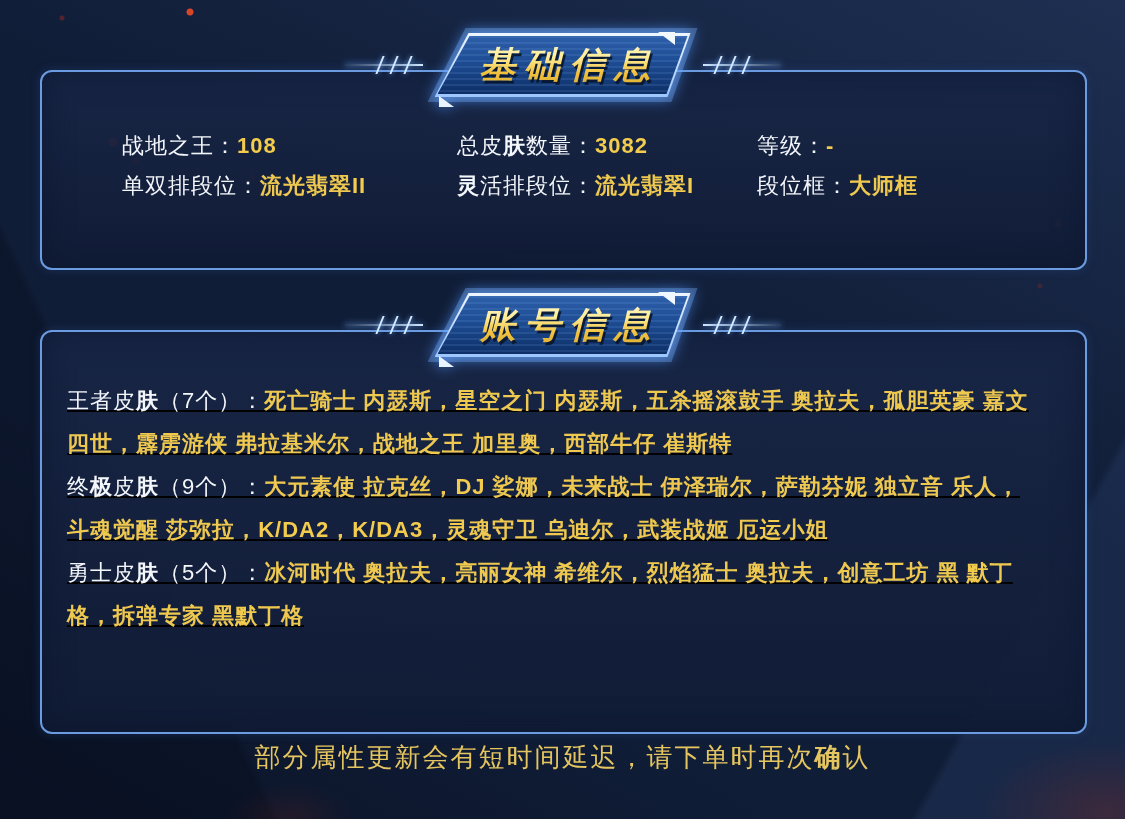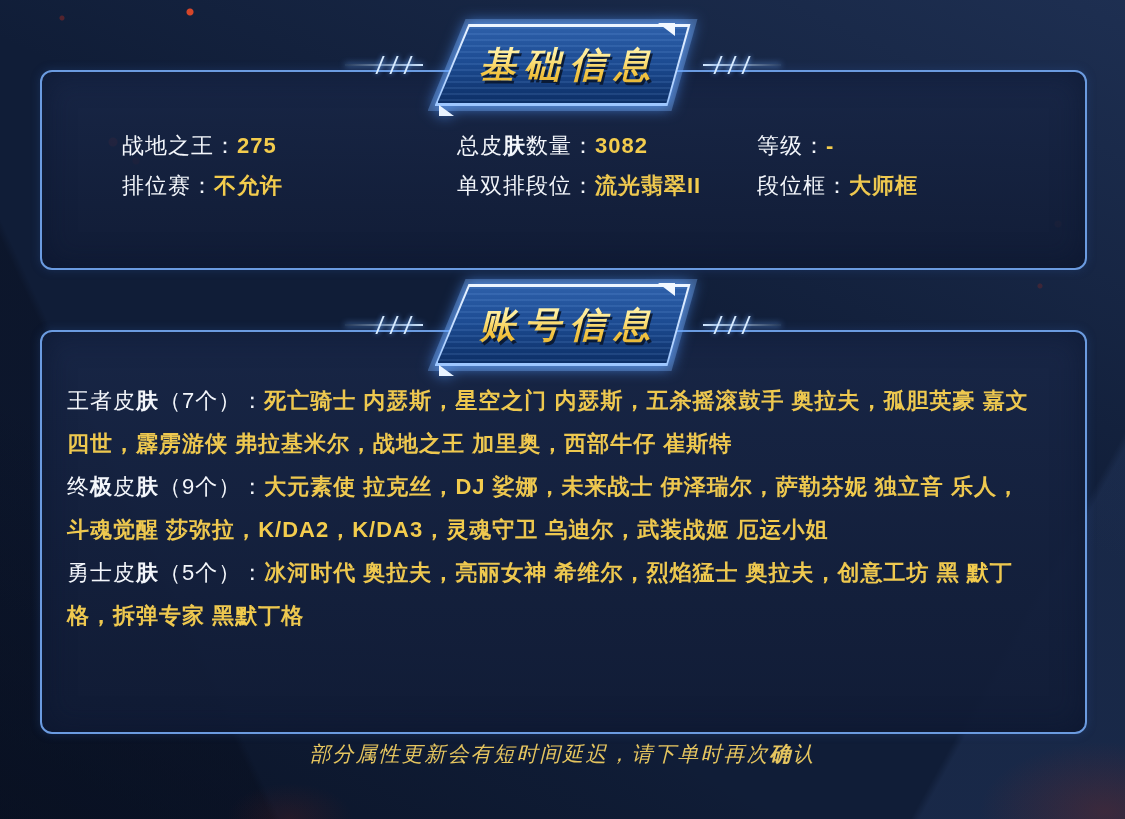--- a/index.html
+++ b/index.html
@@ -43,32 +43,32 @@
   .fields-grid{display:grid;grid-template-columns:335px 300px 1fr;
     grid-auto-rows:40px;padding:54px 20px 0 80px;align-items:center;}
   .field{white-space:nowrap;font-size:22px;letter-spacing:1px;}
   .lbl{color:#f3f6fb;font-weight:500;}
   .lbl .b{font-weight:800;}
   .val{color:#eec84f;font-weight:600;}
   .val .b{font-weight:800;color:#f3cc4d;}
 
   
   .acct-text{padding:47px 44px 0 25px;font-size:22px;line-height:43px;letter-spacing:1px;}
-  .acct-text p{margin:0;}
+  .acct-text p{margin:0;text-decoration:underline;}
 
   
   .banner{position:absolute;left:0;right:0;height:70px;display:flex;
     justify-content:center;align-items:center;z-index:3;}
   #banner1{top:30px;}
   #banner2{top:290px;text-align:right;}
   .badge-wrap{position:relative;margin:0 12px;filter:drop-shadow(0 0 7px rgba(80,150,255,.85));}
   .badge-wrap::before{content:'';position:absolute;inset:-5px -7px;
     clip-path:polygon(38px 0,100% 0,calc(100% - 26px) 100%,0 100%);
     background:rgba(120,175,250,.35);}
-  .badge{position:relative;width:256px;height:82px;
+  .badge{position:relative;width:256px;height:64px;
     clip-path:polygon(34px 0,100% 0,calc(100% - 23px) 100%,0 100%);
     background:linear-gradient(180deg,#eef6ff,#9cc6ff);}
   .badge-in{position:absolute;inset:3px;
     clip-path:polygon(32px 0,100% 0,calc(100% - 21px) 100%,0 100%);
     background:
       repeating-linear-gradient(180deg, rgba(140,190,255,.12) 0 2px, rgba(0,0,0,0) 2px 6px),
       linear-gradient(180deg,#2d5fa9 0%,#1d4c93 45%,#0d2f66 100%);}
   .badge-title{position:absolute;inset:0;display:flex;align-items:center;justify-content:center;
     padding-left:14px;font-size:36px;font-weight:900;font-style:italic;letter-spacing:9px;
     background:linear-gradient(180deg,#fffbe3 0%,#ffec96 38%,#f2c23e 62%,#c99f2e 100%);
@@ -84,45 +84,45 @@
     background:linear-gradient(90deg, rgba(140,195,255,.15), #cfe6ff);
     box-shadow:0 0 6px rgba(110,170,255,.9);}
   .deco-r .line{background:linear-gradient(270deg, rgba(140,195,255,.15), #cfe6ff);}
   .deco .tick{position:absolute;top:2px;width:2px;height:18px;background:#d9ecff;
     transform:skewX(-22deg);box-shadow:0 0 5px rgba(110,170,255,.9);}
   .deco-l .tick:nth-child(2){left:34px;} .deco-l .tick:nth-child(3){left:48px;} .deco-l .tick:nth-child(4){left:62px;}
   .deco-r .tick:nth-child(2){left:14px;} .deco-r .tick:nth-child(3){left:28px;} .deco-r .tick:nth-child(4){left:42px;}
 
   
   .footer-note{position:absolute;top:740px;left:0;right:0;text-align:center;
-    font-size:21px;letter-spacing:2px;color:#e5c55f;font-weight:500;font-style:italic;}
+    font-size:26px;letter-spacing:2px;color:#e5c55f;font-weight:500;}
   .footer-note .b{font-weight:800;}
 </style>
 </head>
 <body>
 
 <div class="stage">
   <div class="embers"></div>
 
   <section class="panel" id="panel-basic">
     <div class="fields-grid">
       <div class="field">
-        <span class="lbl"><span>战地之王：</span></span><span class="val"><span class="b">275</span></span>
+        <span class="lbl"><span>战地之王：</span></span><span class="val"><span class="b">108</span></span>
       </div>
       <div class="field">
         <span class="lbl"><span>总皮</span><span class="b">肤</span><span>数量：</span></span><span class="val"><span class="b">3082</span></span>
       </div>
       <div class="field">
         <span class="lbl"><span>等级：</span></span><span class="val"><span class="b">-</span></span>
       </div>
       <div class="field">
-        <span class="lbl"><span>排位赛：</span></span><span class="val"><span class="b">不允许</span></span>
+        <span class="lbl"><span>单双排段位：</span></span><span class="val"><span>流光翡翠</span><span class="b">II</span></span>
       </div>
       <div class="field">
-        <span class="lbl"><span>单双排段位：</span></span><span class="val"><span>流光翡翠</span><span class="b">II</span></span>
+        <span class="lbl"><span class="b">灵</span><span>活排段位：</span></span><span class="val"><span>流光翡翠</span><span class="b">I</span></span>
       </div>
       <div class="field">
         <span class="lbl"><span>段位框：</span></span><span class="val"><span>大师框</span></span>
       </div>
     </div>
   </section>
 
   <section class="panel" id="panel-account">
     <div class="acct-text">
       <p>

